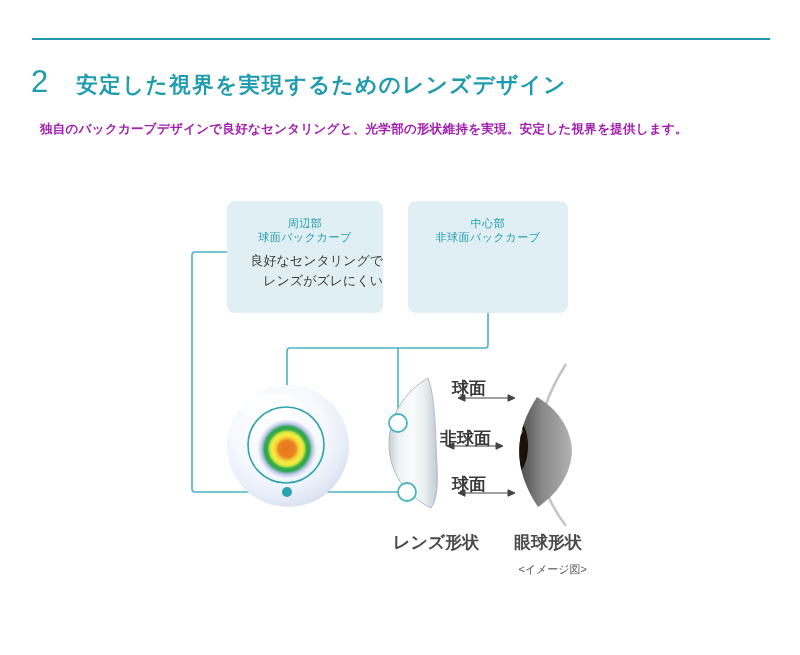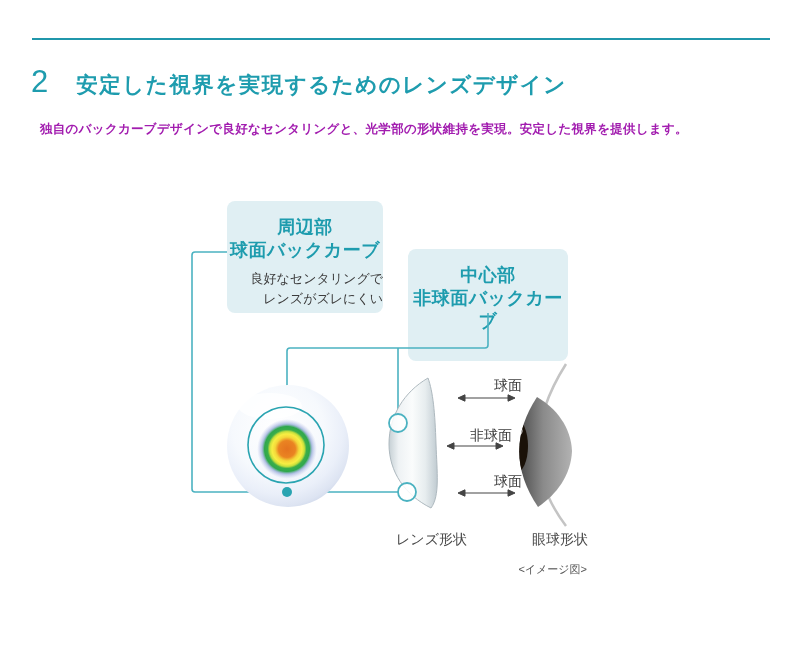--- a/index.html
+++ b/index.html
@@ -16,30 +16,30 @@
   .heading .title { font-size: 21.5px; font-weight: 600; margin-left: 27px;
                     letter-spacing: 1.5px; }
 
   .subtitle { position: absolute; left: 40px; top: 121px; font-size: 12.5px;
               font-weight: 600; color: #a21caf; letter-spacing: 0.3px; }
 
   .callout { position: absolute; top: 201px; height: 112px; box-sizing: border-box;
              background: #e0eff3; border-radius: 8px; text-align: center;
              padding-top: 15px; }
   .callout.peripheral { left: 227px; width: 156px; }
-  .callout.center { left: 408px; width: 160px; margin-top: 48px; }
-  .callout .c-title { color: #1e9cae; font-size: 18px; font-weight: 700;
+  .callout.center { left: 408px; width: 160px; }
+  .callout .c-title { color: #1e9cae; font-size: 11px; font-weight: 400;
                       line-height: 1.28; white-space: pre-line; letter-spacing: 0.5px; }
   .callout .c-body { color: #3c3c3c; font-size: 13px; font-weight: 500;
                      line-height: 1.5; margin-top: 7px; white-space: pre-line; text-align: right; }
 
   .diagram-svg { position: absolute; left: 0; top: 0; }
 
-  .dlabel { position: absolute; color: #3b3b3b; font-size: 14px; font-weight: 400;
-            text-align: right; white-space: nowrap; }
+  .dlabel { position: absolute; color: #3b3b3b; font-size: 17px; font-weight: 700;
+            text-align: left; white-space: nowrap; }
   .surface-0 { left: 452px; top: 377px; width: 70px; }
   .surface-1 { left: 440px; top: 427px; width: 72px; }
   .surface-2 { left: 452px; top: 473px; width: 70px; }
   .lens-caption { left: 393px; top: 531px; width: 74px; color: #4a4a4a; }
   .eye-caption  { left: 514px; top: 531px; width: 74px; color: #4a4a4a; }
   .image-note { position: absolute; left: 487px; top: 562px; width: 100px;
                 text-align: right; font-size: 11px; font-weight: 500; color: #555; }
 </style>
 </head>
 <body>

